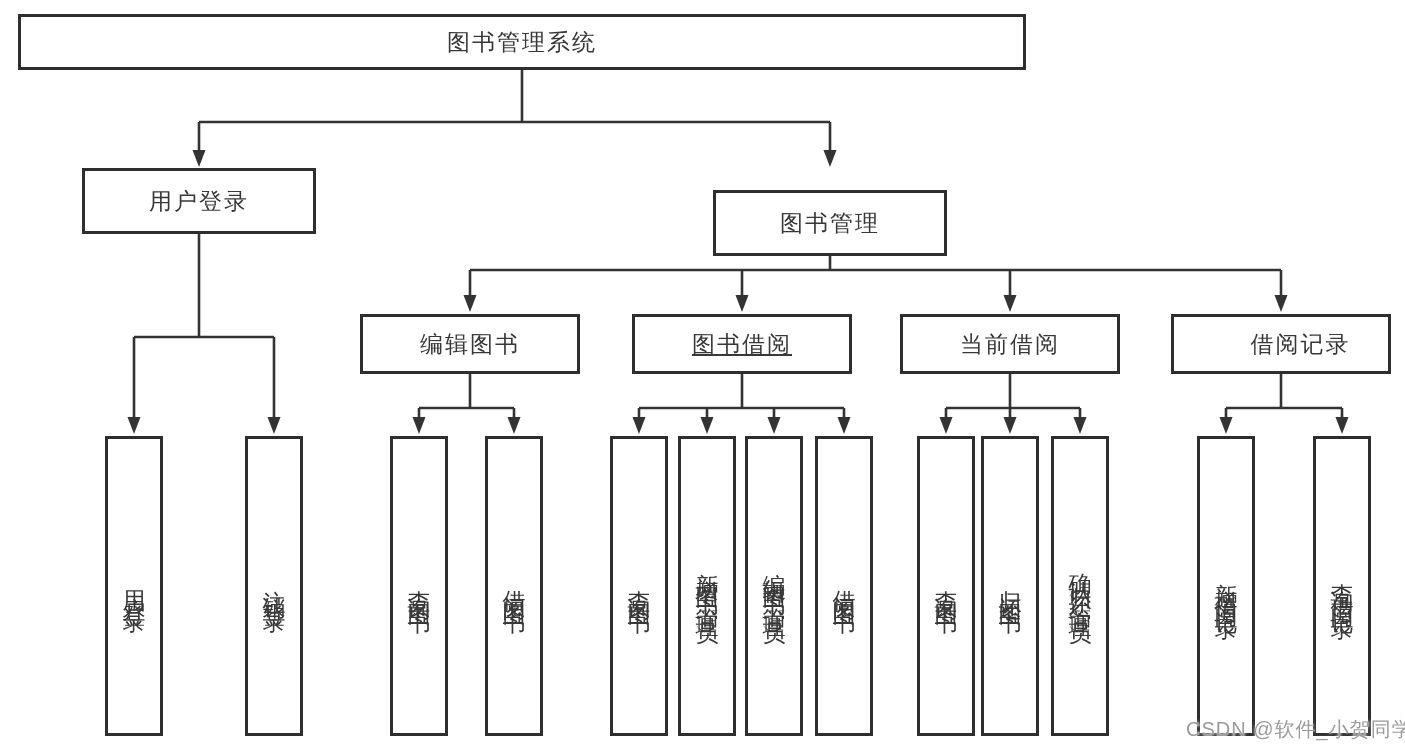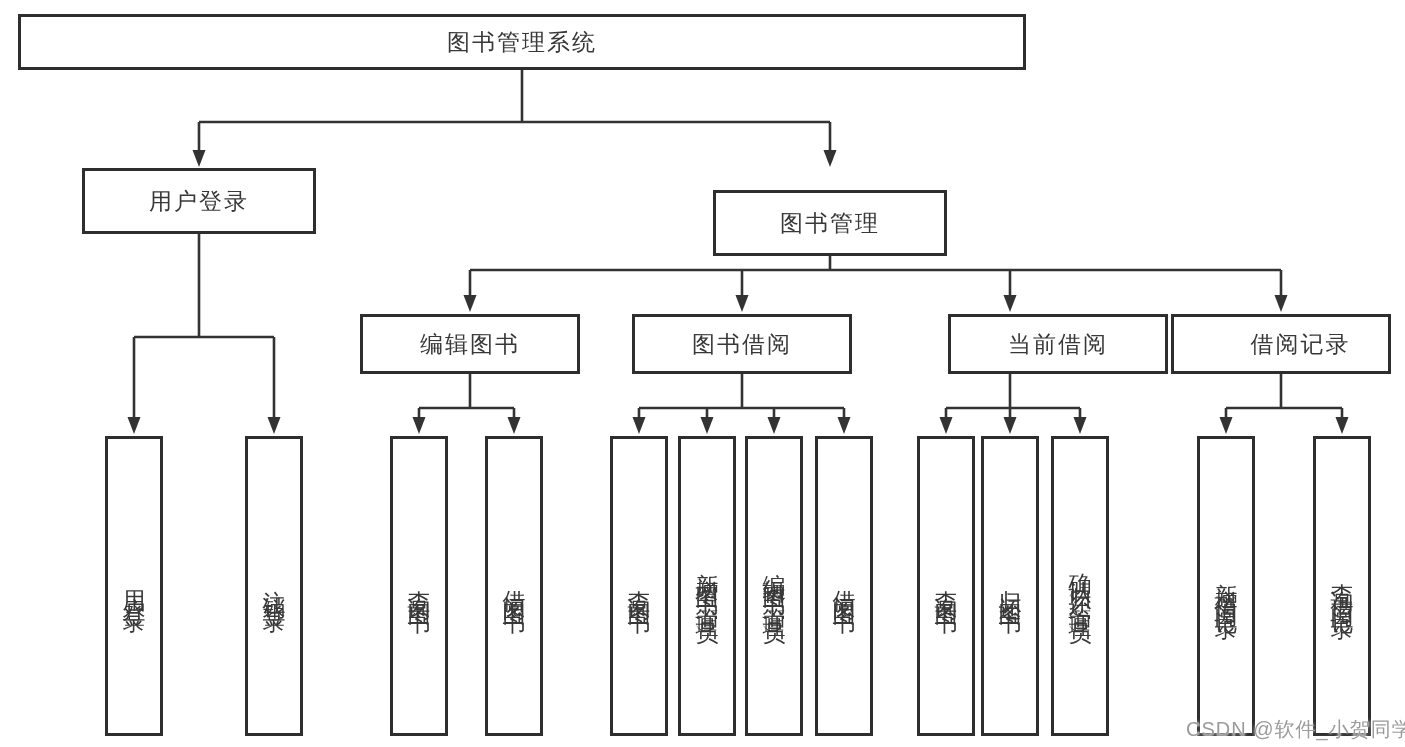--- a/index.html
+++ b/index.html
@@ -101,24 +101,24 @@
   <div class="node hbox l2" style="left:82px;">
     <span>用户登录</span>
   </div>
   <div class="node hbox l2" style="left:713px;margin-top:22px;">
     <span>图书管理</span>
   </div>
 
   <div class="node hbox l3" style="left:360px;">
     <span>编辑图书</span>
   </div>
-  <div class="node hbox l3" style="left:632px;">
+  <div class="node hbox l3" style="left:632px;text-decoration:underline;">
     <span>图书借阅</span>
   </div>
-  <div class="node hbox l3" style="left:900px;margin-left:48px;">
+  <div class="node hbox l3" style="left:900px;">
     <span>当前借阅</span>
   </div>
   <div class="node hbox l3" style="left:1171px;padding-left:39px;">
     <span>借阅记录</span>
   </div>
 
   <div class="node vbox" style="left:105px;">
     <span class="vtext">用户登录</span>
   </div>
   <div class="node vbox" style="left:245px;">

